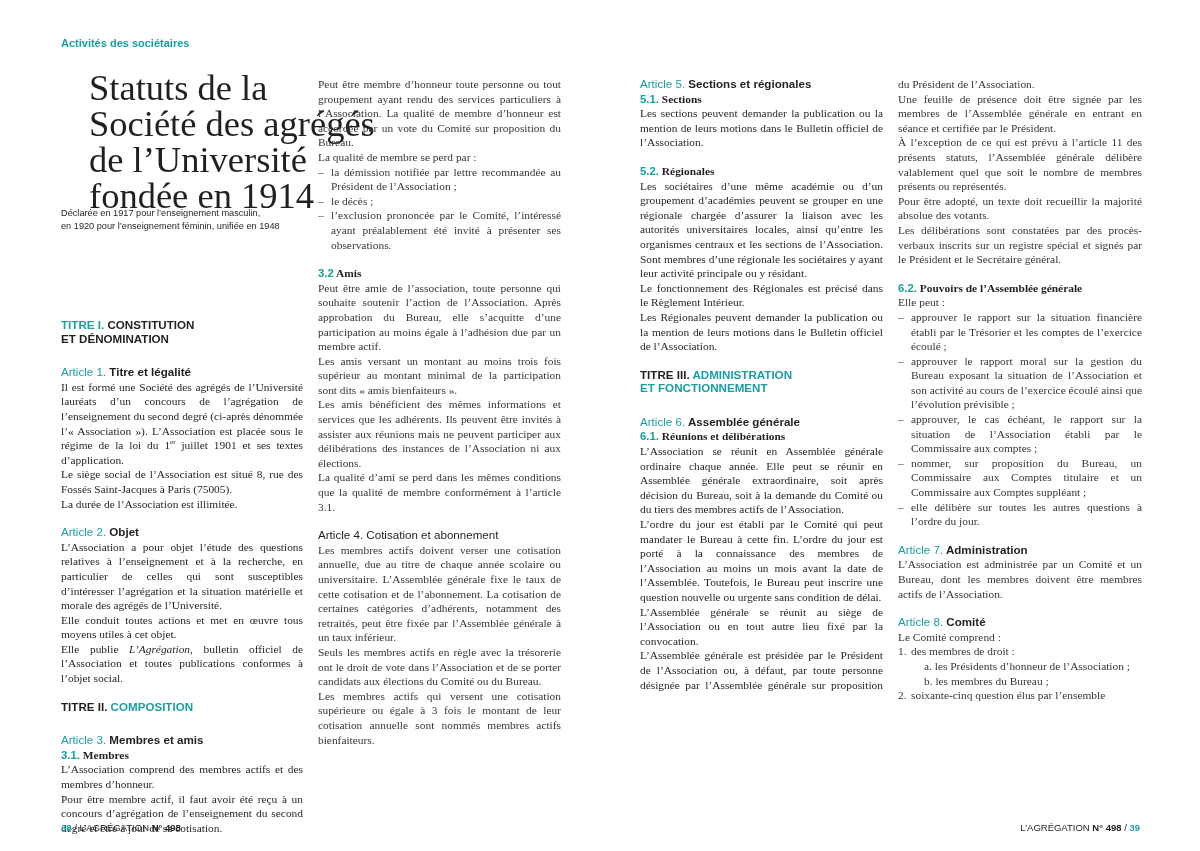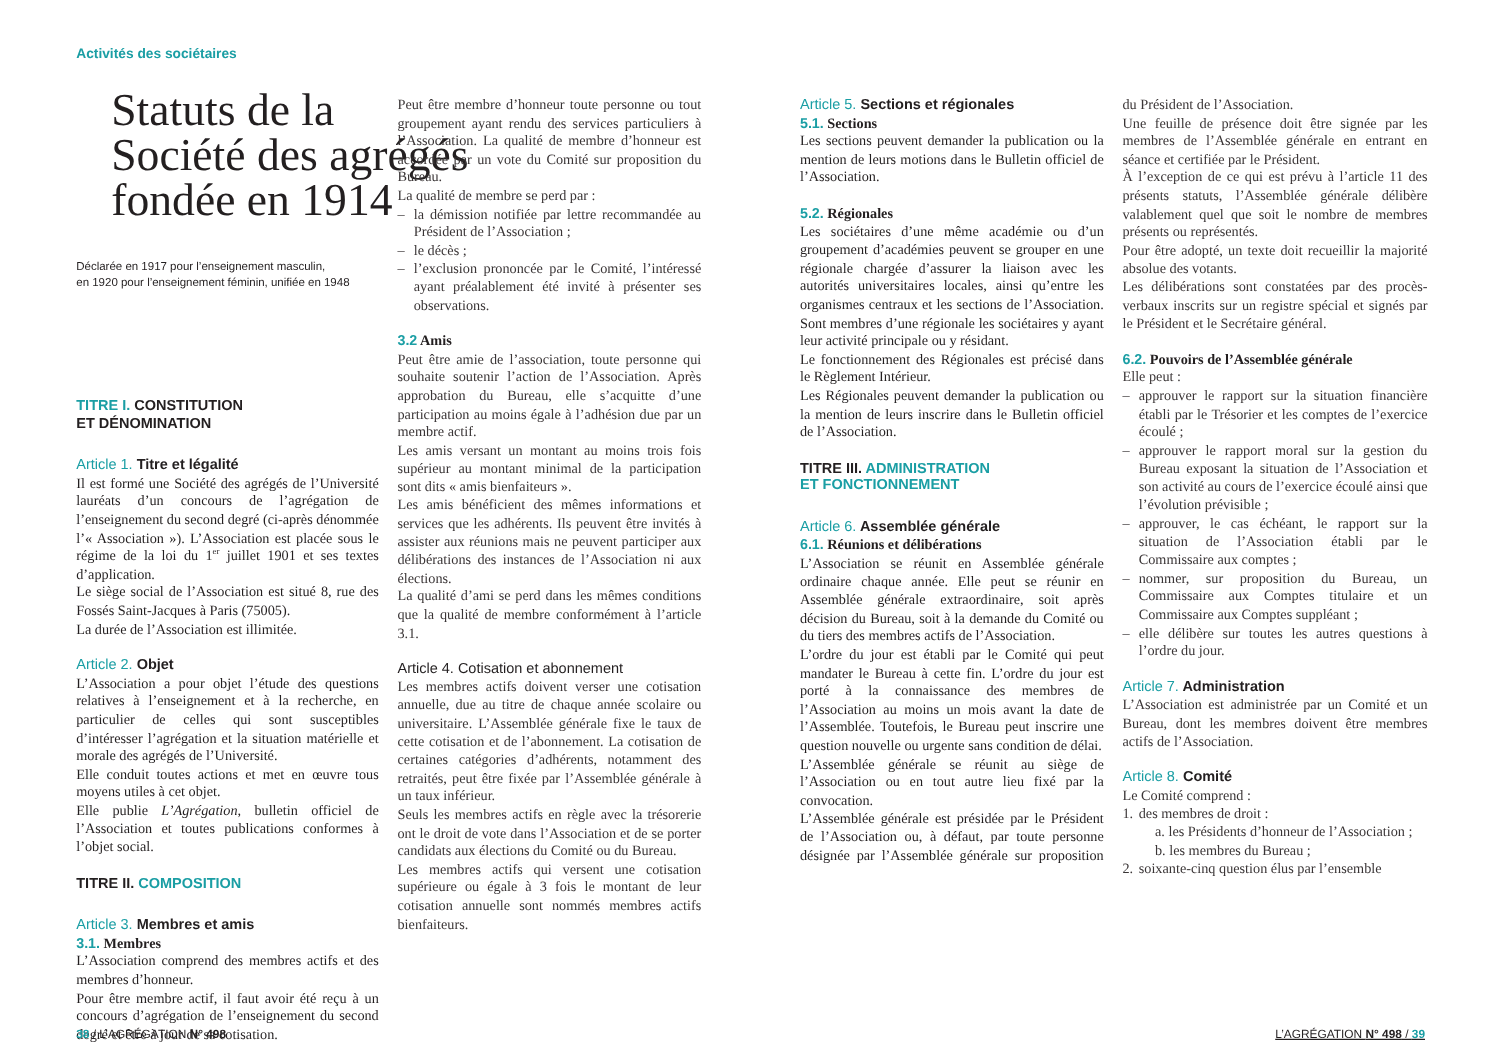--- a/index.html
+++ b/index.html
@@ -25,30 +25,31 @@
   ul.dash li { padding-left:13px; text-indent:-13px; }
   ul.dash li::before { content:"– "; display:inline-block; width:13px; text-indent:0; }
   ol.num { list-style:none; margin:0; padding:0; }
   ol.num li { padding-left:13px; text-indent:-13px; }
   ol.num li .idx { display:inline-block; width:13px; text-indent:0; }
   ol.num li .subl { padding-left:13px; text-indent:0; }
   .footer { position:absolute; top:822px; font-family:"Liberation Sans", sans-serif; font-size:9.5px; color:#231f20; }
   .footer .pn { color:#1a9ea4; font-weight:bold; }
   .footer b { font-weight:bold; }
   .footer-left { left:61px; }
-  .footer-right { right:60px;text-decoration:underline; }
+  .footer-right { right:60px; }
 </style>
 </head>
 <body>
 
 <div class="section-label">Activités des sociétaires</div>
 
 <div class="title">
   <div>Statuts de la</div>
   <div>Société des agrégés</div>
+  <div>de l’Université</div>
   <div>fondée en 1914</div>
 </div>
 <div class="subtitle">
   <div>Déclarée en 1917 pour l’enseignement masculin,</div>
   <div>en 1920 pour l’enseignement féminin, unifiée en 1948</div>
 </div>
 
 <div class="col col1">
   <p class="titre"><span class="teal">TITRE I.</span><span> CONSTITUTION</span><br><span>ET DÉNOMINATION</span></p>
   <div class="gap" style="height:20px"></div>
@@ -92,21 +93,21 @@
 </div>
 
 <div class="col col3">
   <p class="art"><span class="teal">Article 5.</span><span> Sections et régionales</span></p>
   <p class="sub"><span class="num">5.1.</span><span> Sections</span></p>
   <p>Les sections peuvent demander la publication ou la mention de leurs motions dans le Bulletin officiel de l’Association.</p>
   <div class="gap"></div>
   <p class="sub"><span class="num">5.2.</span><span> Régionales</span></p>
   <p>Les sociétaires d’une même académie ou d’un groupement d’académies peuvent se grouper en une régionale chargée d’assurer la liaison avec les autorités universitaires locales, ainsi qu’entre les organismes centraux et les sections de l’Association. Sont membres d’une régionale les sociétaires y ayant leur activité principale ou y résidant.</p>
   <p>Le fonctionnement des Régionales est précisé dans le Règlement Intérieur.</p>
-  <p>Les Régionales peuvent demander la publication ou la mention de leurs inscrire dans le Bulletin officiel de l’Association.</p>
+  <p>Les Régionales peuvent demander la publication ou la mention de leurs motions dans le Bulletin officiel de l’Association.</p>
   <div class="gap"></div>
   <p class="titre"><span>TITRE III.</span><span class="teal"> ADMINISTRATION</span><br><span class="teal">ET FONCTIONNEMENT</span></p>
   <div class="gap" style="height:20px"></div>
   <p class="art"><span class="teal">Article 6.</span><span> Assemblée générale</span></p>
   <p class="sub"><span class="num">6.1.</span><span> Réunions et délibérations</span></p>
   <p>L’Association se réunit en Assemblée générale ordinaire chaque année. Elle peut se réunir en Assemblée générale extraordinaire, soit après décision du Bureau, soit à la demande du Comité ou du tiers des membres actifs de l’Association.</p>
   <p>L’ordre du jour est établi par le Comité qui peut mandater le Bureau à cette fin. L’ordre du jour est porté à la connaissance des membres de l’Association au moins un mois avant la date de l’Assemblée. Toutefois, le Bureau peut inscrire une question nouvelle ou urgente sans condition de délai.</p>
   <p>L’Assemblée générale se réunit au siège de l’Association ou en tout autre lieu fixé par la convocation.</p>
   <p style="max-height:43.8px;overflow:hidden">L’Assemblée générale est présidée par le Président de l’Association ou, à défaut, par toute personne désignée par l’Assemblée générale sur proposition du Président de l’Association.</p>
 </div>

